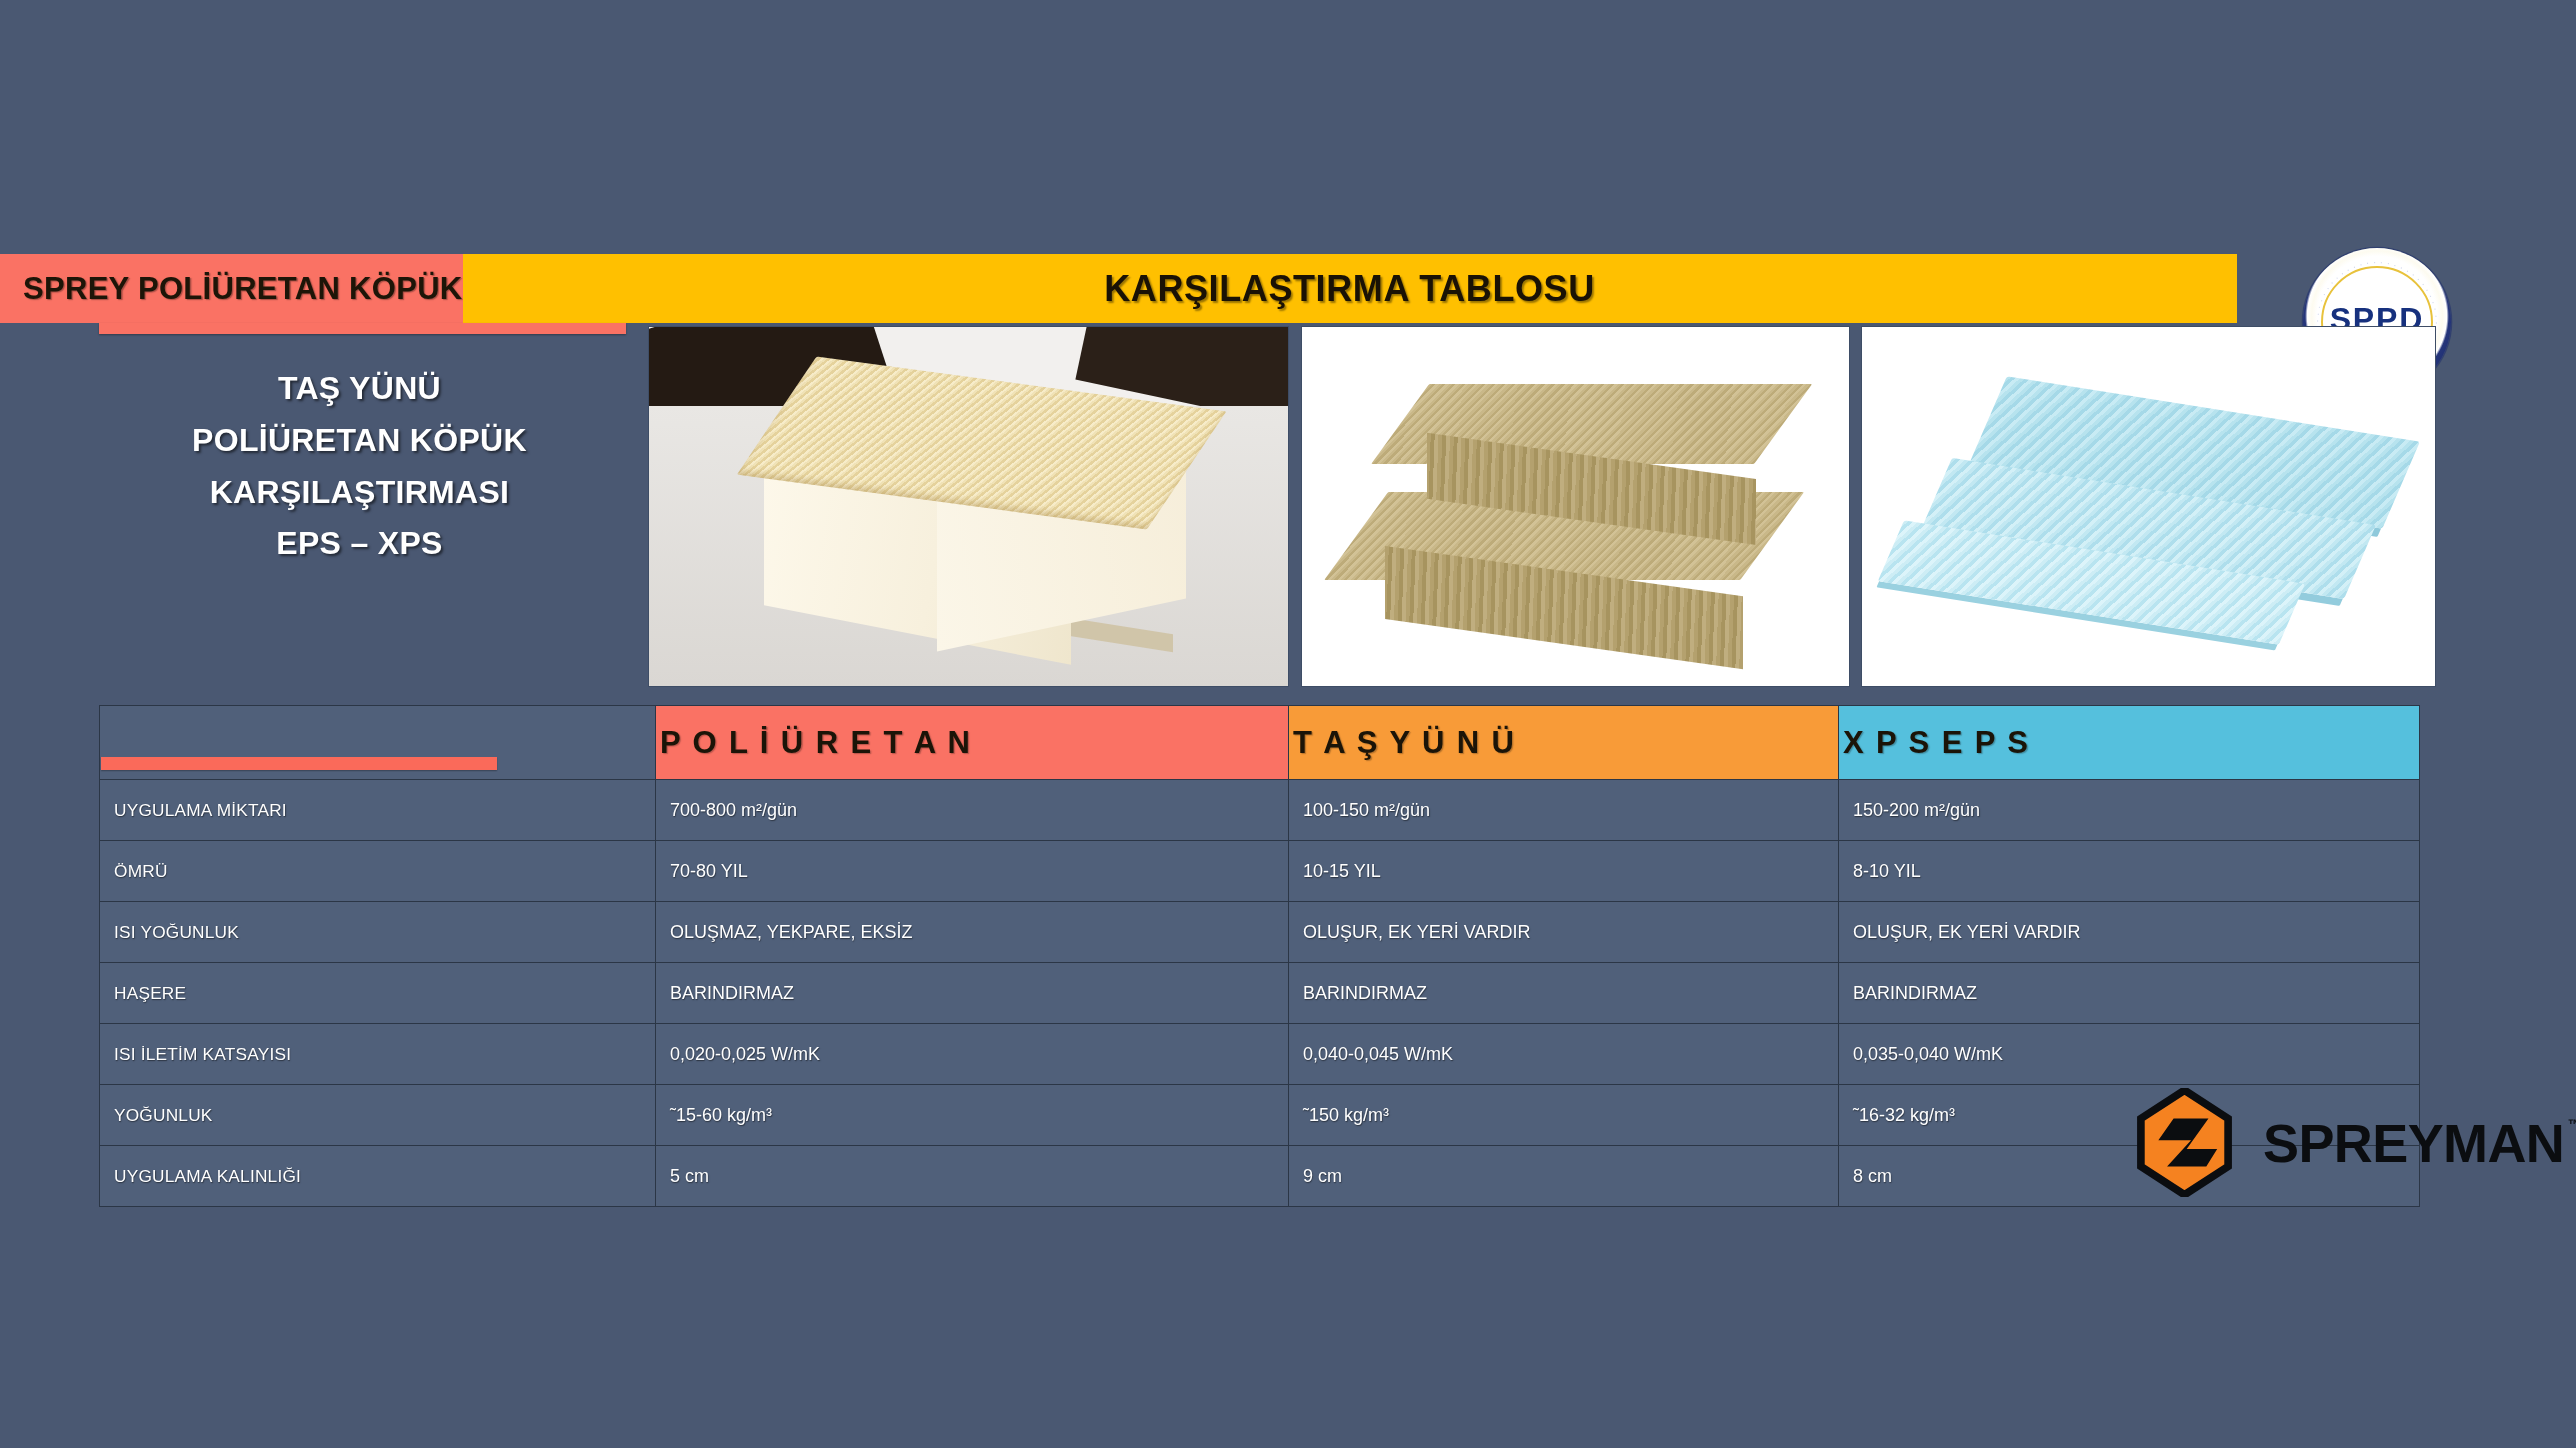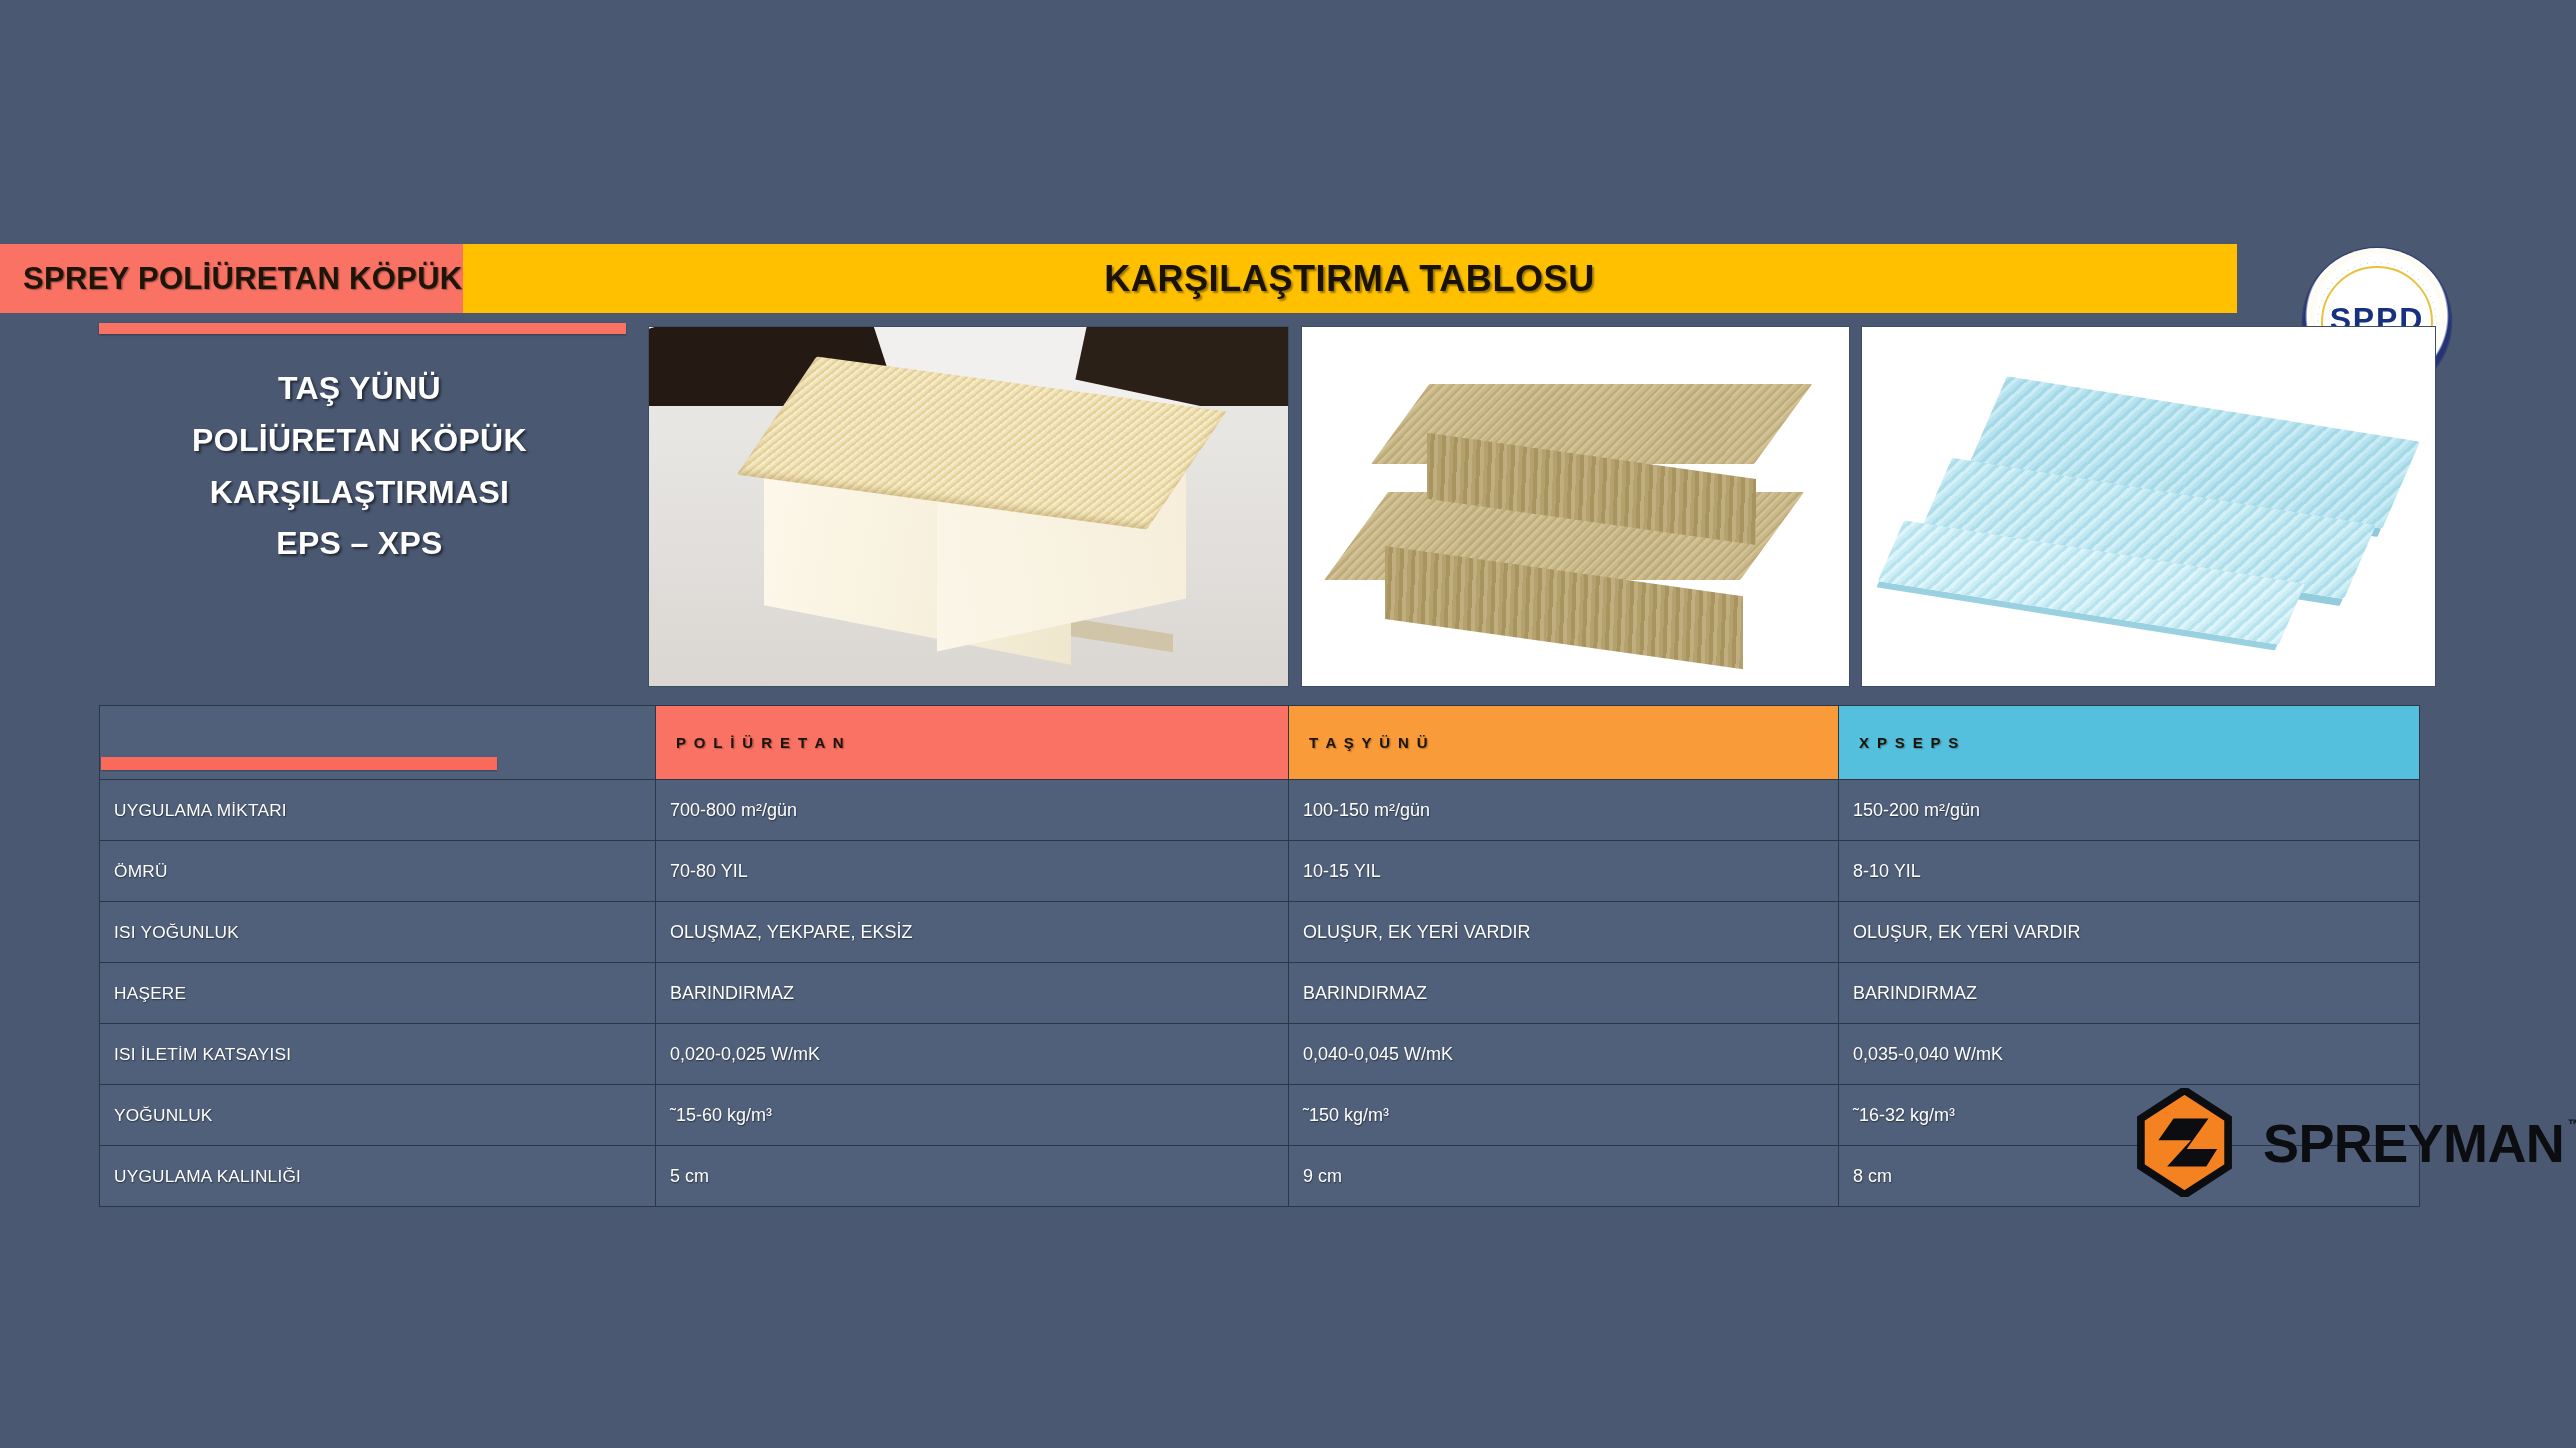--- a/index.html
+++ b/index.html
@@ -7,21 +7,21 @@
     width: 2576px; height: 1449px;
     background: #4a5872;
     font-family: "Liberation Sans", sans-serif;
     overflow: hidden;
   }
   #slide { position: absolute; inset: 0; background: #4a5872; }
 
   
   .banner {
     position: absolute;
-    left: 0; top: 244px; width: 2141px; height: 69px;
+    left: 0; top: 254px; width: 2141px; height: 69px;
     background: #fa7264;
     display: flex; align-items: stretch;
   }
   .banner-left {
     width: 563px; height: 100%;
     display: flex; align-items: center;
     background: #fa7264;
   }
   .banner-left-text {
     padding-left: 23px;
@@ -229,24 +229,24 @@
     position: absolute; left: 1.3px; bottom: 9px;
     width: 396px; height: 12.8px;
     background: #fa6a5a;
     box-shadow: 0 1.3px 1.3px rgba(0,0,0,.3);
   }
   .head-pu { background: #fa7264 !important; }
   .head-tw { background: #f89b38 !important; }
   .head-xe { background: #55c0dd !important; }
   .head-lbl {
     color: #1b1408;
-    font-size: 15px;
+    font-size: 31px;
     font-weight: bold;
     letter-spacing: 1.9px;
-    padding-left: 20px;
+    padding-left: 4px;
     text-shadow: 1.3px 1.3px 1.3px rgba(0,0,0,.28);
   }
   td.rowlabel { font-size: 17.3px; letter-spacing: 0.2px; }
 
   
   .spreyman {
     position: absolute; left: 2130px; top: 1088px;
     display: flex; align-items: center; gap: 24px;
   }
   .sm-mark { position: relative; width: 109px; height: 109px; }

